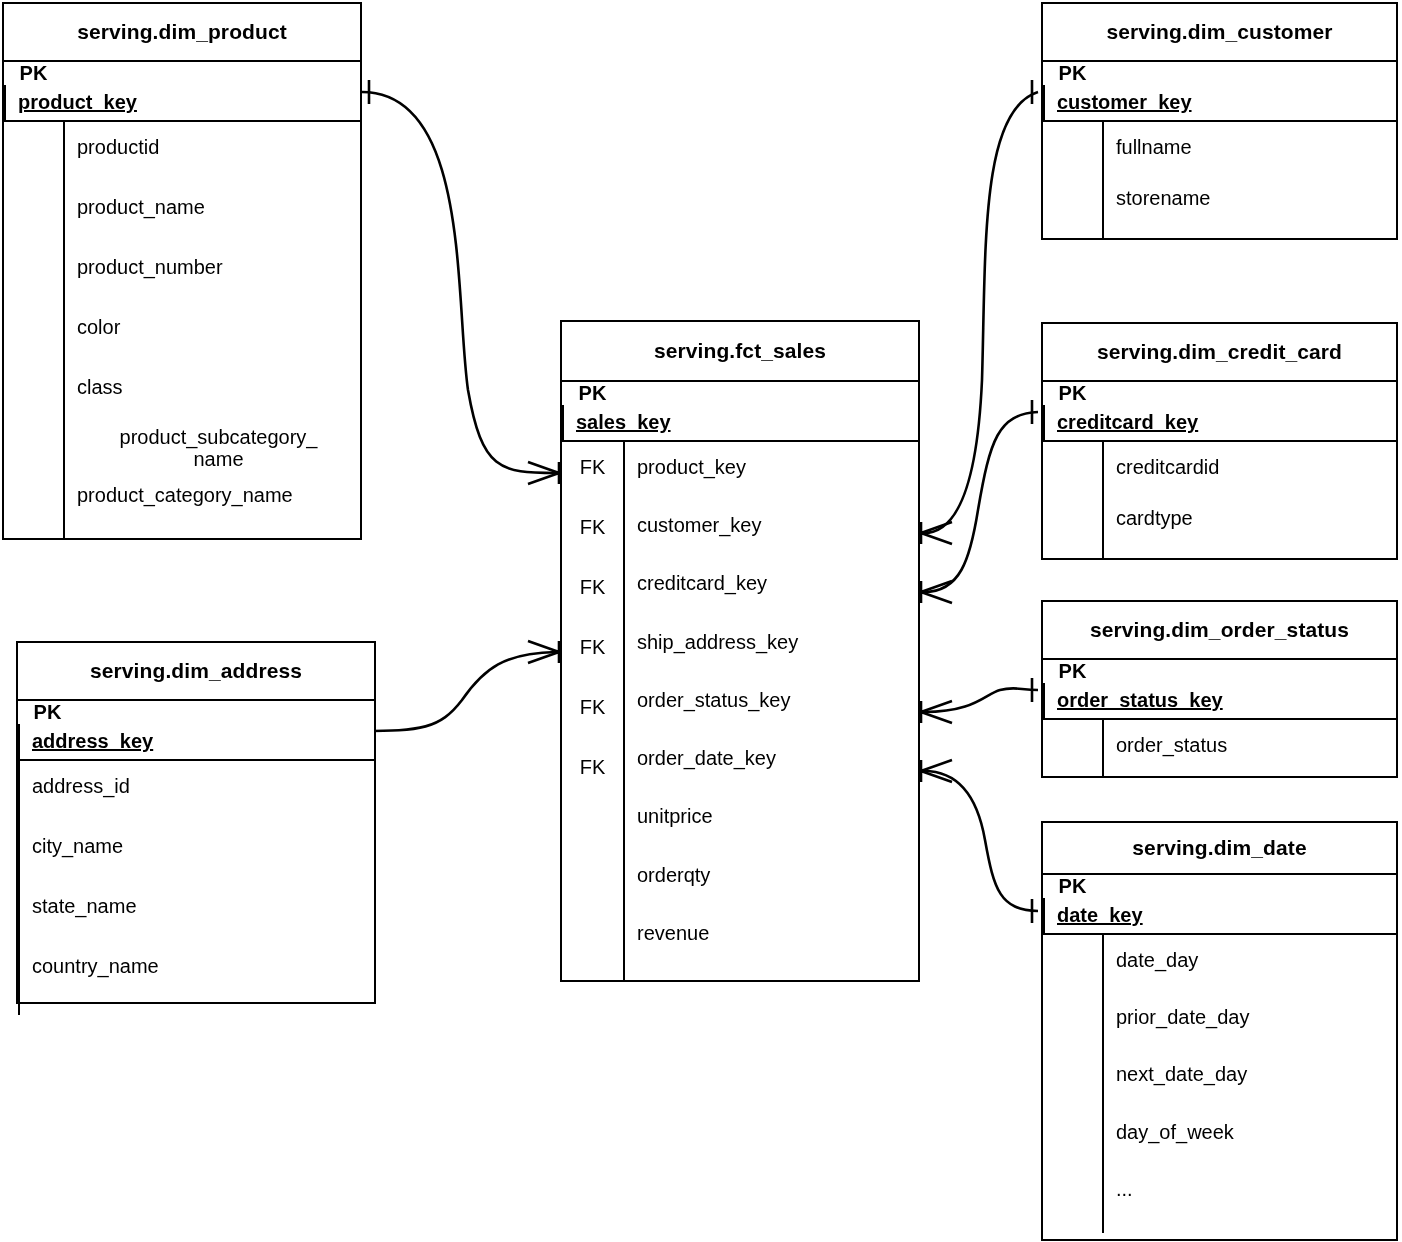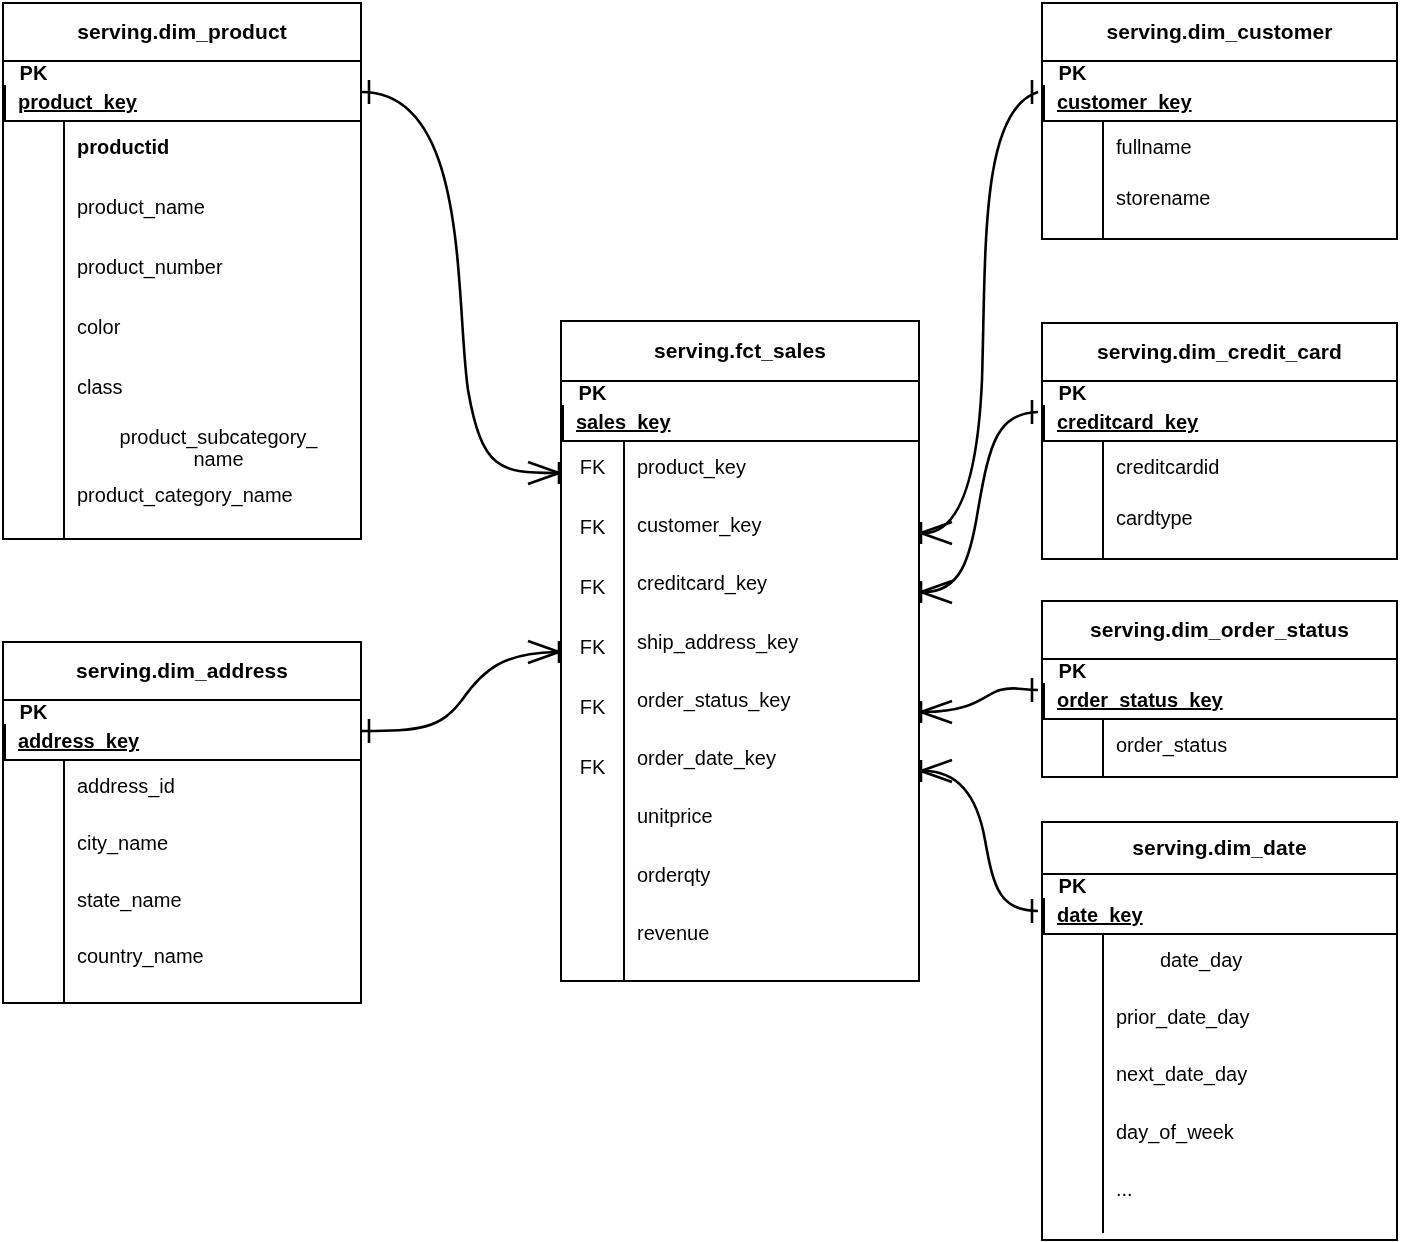--- a/index.html
+++ b/index.html
@@ -150,39 +150,39 @@
 
   <div class="entity" style="left:2px; top:2px; width:360px; height:538px;">
     <div class="entity-title" style="height:58px;">serving.dim_product</div>
     <div class="row pk-row" style="height:60px;">
       <div class="key-cell" style="width:59px;">PK</div>
       <div class="name-cell pk-name">product_key</div>
     </div>
     <div class="attr-block" style="height:416px;">
       <div class="attr-keycol" style="width:59px;"></div>
       <div class="attr-namecol" style="padding-top:14px;">
-        <div class="attr-line" style="height:60px;font-weight:bold;">productid</div>
+        <div class="attr-line" style="height:60px;">productid</div>
         <div class="attr-line" style="height:60px;">product_name</div>
         <div class="attr-line" style="height:60px;">product_number</div>
         <div class="attr-line" style="height:60px;">color</div>
         <div class="attr-line" style="height:50px;">class</div>
         <div class="attr-line" style="height:58px;text-align:center;">product_subcategory_
 name</div>
         <div class="attr-line" style="height:50px;">product_category_name</div>
       </div>
     </div>
   </div>
 
-  <div class="entity" style="left:2px; top:641px; width:360px; height:363px;">
+  <div class="entity" style="left:16px; top:641px; width:360px; height:363px;">
     <div class="entity-title" style="height:58px;">serving.dim_address</div>
     <div class="row pk-row" style="height:60px;">
       <div class="key-cell" style="width:59px;">PK</div>
       <div class="name-cell pk-name">address_key</div>
     </div>
-    <div class="attr-block" style="height:241px;">
+    <div class="attr-block" style="height:241px;flex-direction:column;">
       <div class="attr-keycol" style="width:59px;"></div>
       <div class="attr-namecol" style="padding-top:14px;">
         <div class="attr-line" style="height:60px;">address_id</div>
         <div class="attr-line" style="height:60px;">city_name</div>
         <div class="attr-line" style="height:60px;">state_name</div>
         <div class="attr-line" style="height:60px;">country_name</div>
       </div>
     </div>
   </div>
 
@@ -261,21 +261,21 @@
 
   <div class="entity" style="left:1041px; top:821px; width:357px; height:420px;">
     <div class="entity-title" style="height:52px;">serving.dim_date</div>
     <div class="row pk-row" style="height:60px;">
       <div class="key-cell" style="width:59px;">PK</div>
       <div class="name-cell pk-name">date_key</div>
     </div>
     <div class="attr-block" style="height:298px;">
       <div class="attr-keycol" style="width:59px;"></div>
       <div class="attr-namecol" style="padding-top:14px;">
-        <div class="attr-line" style="height:60px;margin-left:44px;">date_day</div>
+        <div class="attr-line" style="height:60px;">date_day</div>
         <div class="attr-line" style="height:60px;">prior_date_day</div>
         <div class="attr-line" style="height:60px;">next_date_day</div>
         <div class="attr-line" style="height:60px;">day_of_week</div>
         <div class="attr-line" style="height:58px;">...</div>
       </div>
     </div>
   </div>
 
 </div>
 

